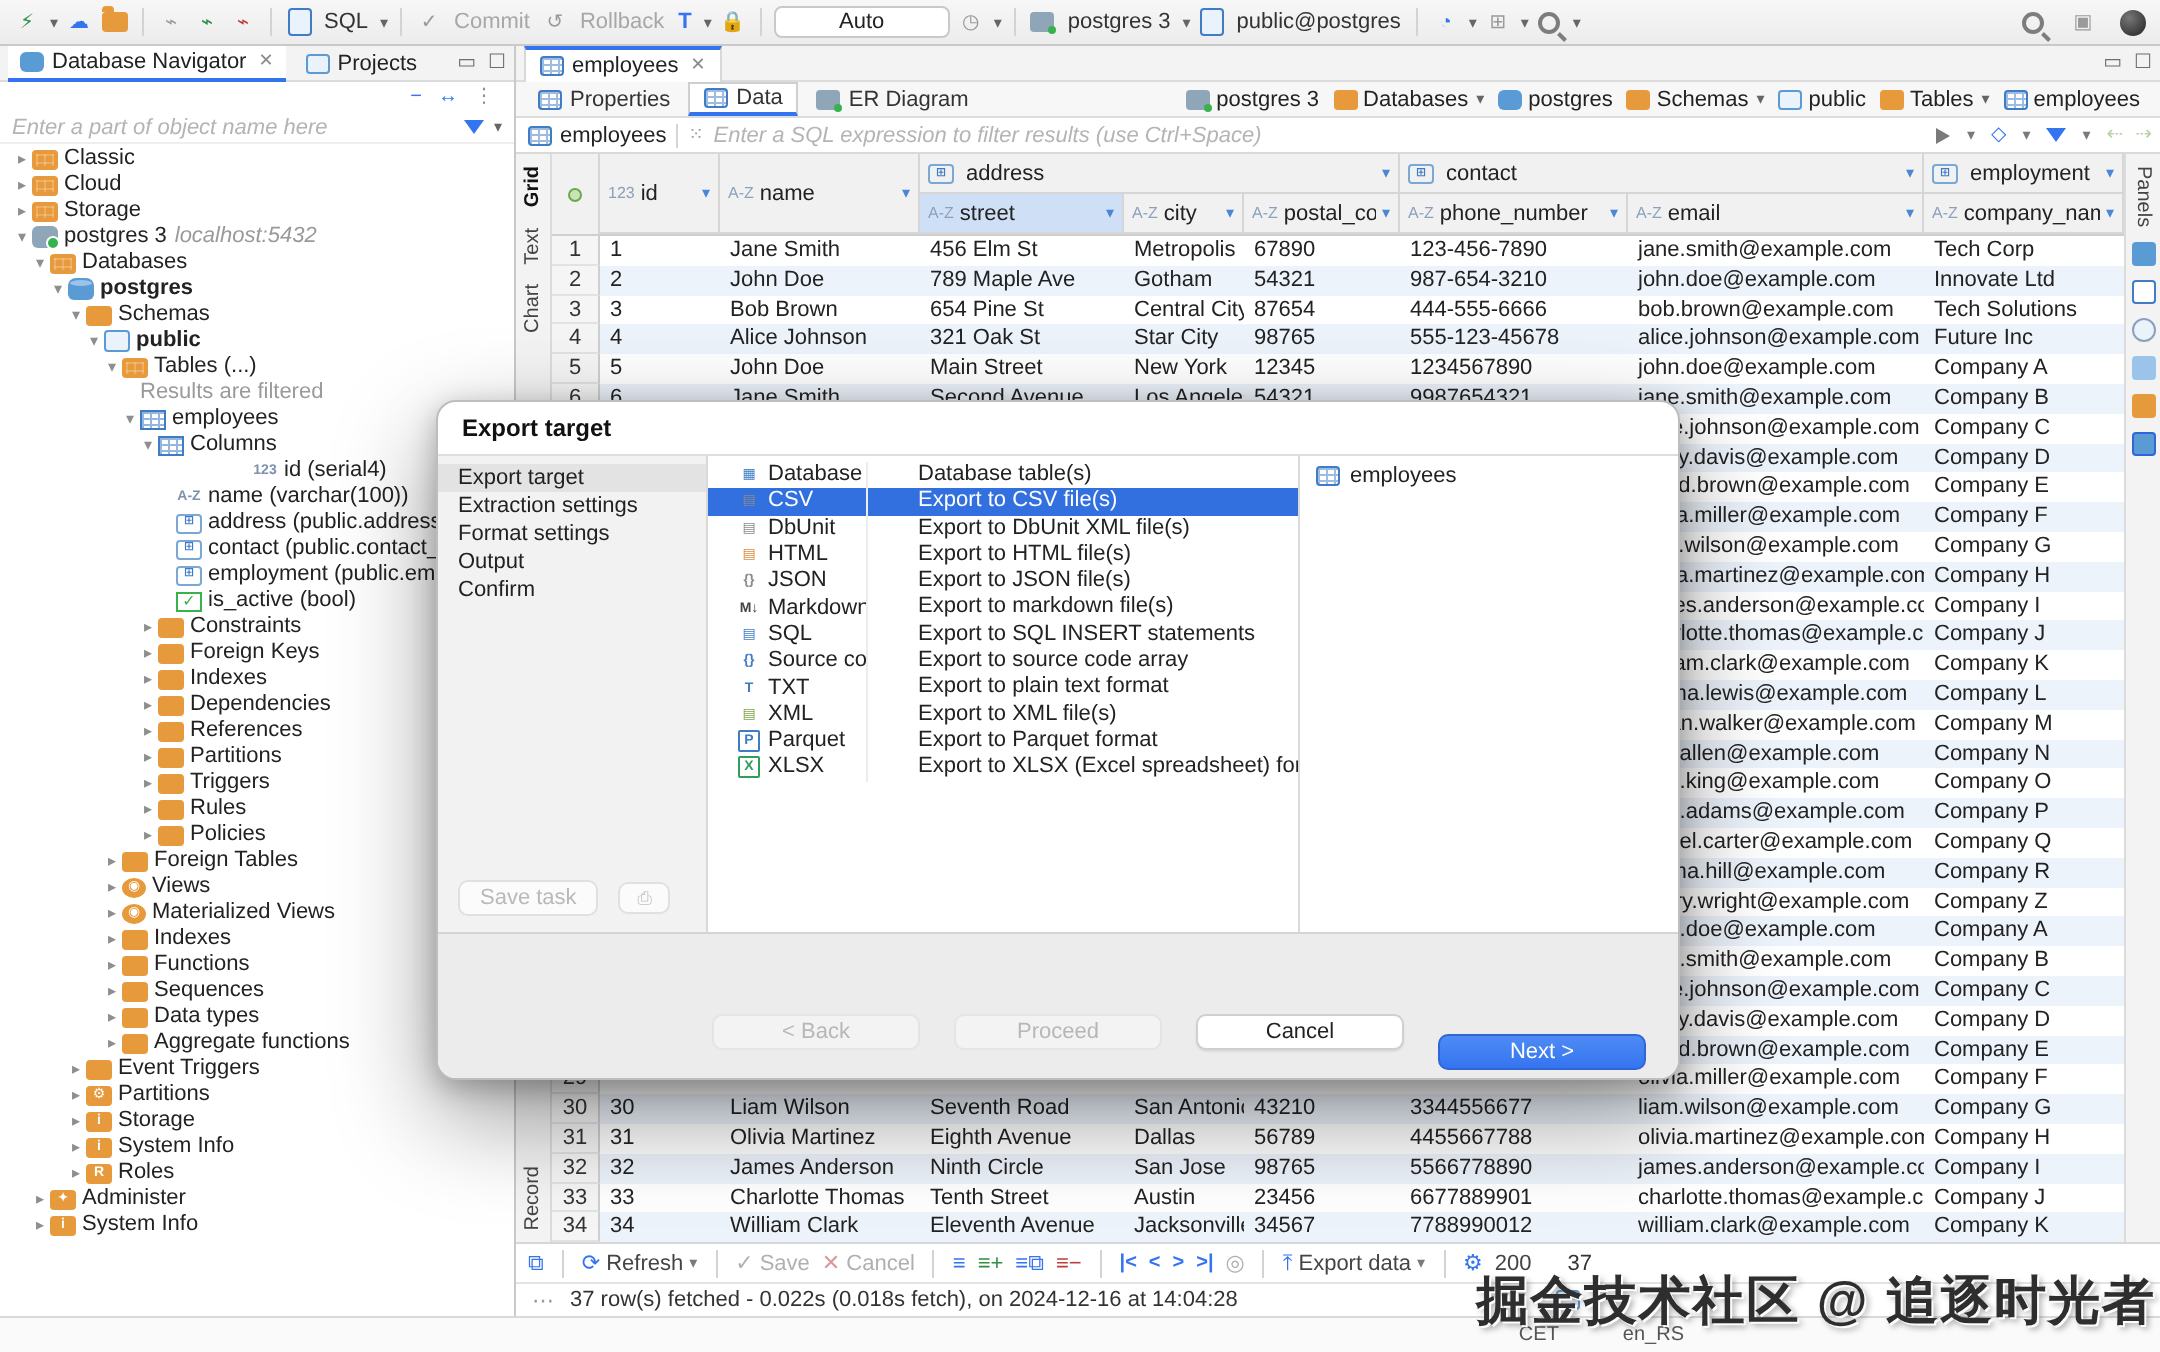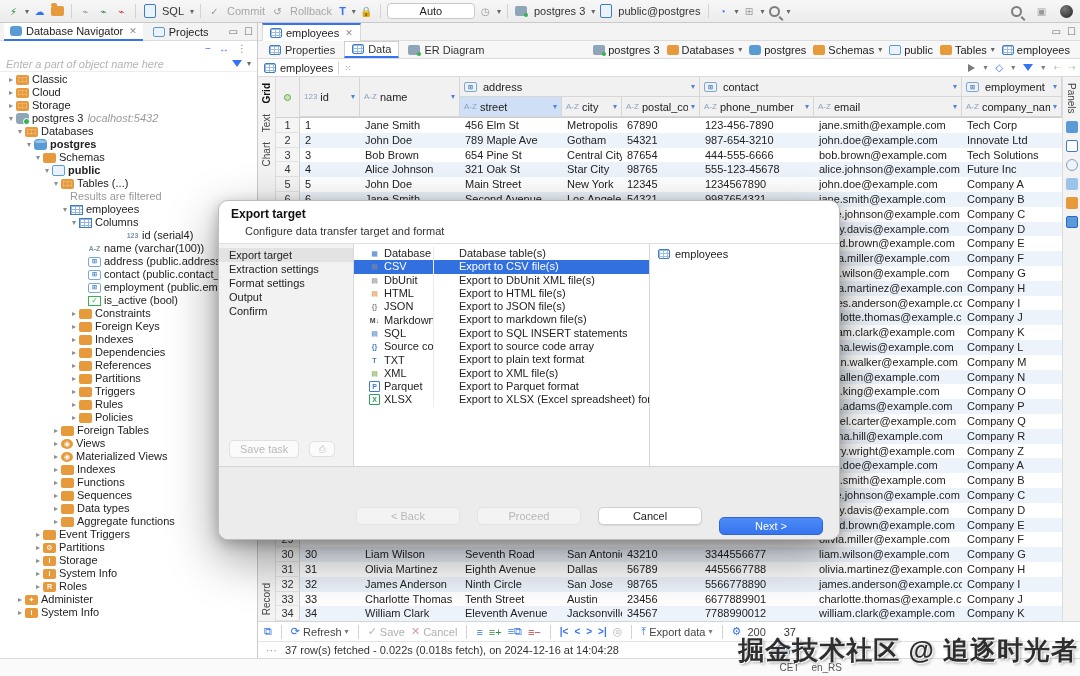--- a/index.html
+++ b/index.html
@@ -119,21 +119,21 @@
   .rowno{background:#f5f5f5;border-right:1px solid #cfcfcf;border-bottom:1px solid #e2e2e2;text-align:center;color:#333;overflow:hidden;}
   .cell{padding:0 5px;overflow:hidden;white-space:nowrap;}
 
   
   .btoolbar{height:20px;border-top:1px solid #d6d6d6;display:flex;align-items:center;gap:6px;padding:0 6px;background:#fff;flex:0 0 auto;}
   .bt{display:flex;align-items:center;gap:3px;color:#444;}
   .bt.dis{color:#b0b0b0;}
   .bnav{color:#3574f0;font-weight:bold;font-size:10px;letter-spacing:0;}
   .gear{color:#3574f0;font-size:11px;}
   .statusline{height:17px;border-top:1px solid #e3e3e3;display:flex;align-items:center;gap:8px;padding:0 8px;color:#333;background:#fff;flex:0 0 auto;}
-  .bottombar{height:18px;border-top:1px solid #d9d9d9;background:#fafafa;display:flex;align-items:center;justify-content:flex-end;color:#555;font-size:10px;gap:12px;padding-right:238px;}
+  .bottombar{height:18px;border-top:1px solid #d9d9d9;background:#fafafa;display:flex;align-items:center;justify-content:flex-end;color:#555;font-size:10px;gap:32px;padding-right:238px;}
 
   
   .dialog{position:absolute;left:218px;top:200px;width:622px;height:340px;background:#fff;border:1px solid #bdbdbd;
           border-radius:10px;box-shadow:0 18px 50px rgba(0,0,0,.4),0 4px 14px rgba(0,0,0,.25);display:flex;flex-direction:column;overflow:hidden;z-index:20;}
   .dtitle{height:20px;background:linear-gradient(#ececec,#e2e2e2);border-bottom:1px solid #cfcfcf;display:flex;align-items:center;position:relative;flex:0 0 auto;}
   .lights{display:flex;gap:7px;position:absolute;left:9px;}
   .light{width:11px;height:11px;border-radius:50%;}
   .dtext{flex:1;text-align:center;font-weight:bold;font-size:12px;color:#3a3a3a;}
   .dhead{padding:6px 12px 6px 12px;border-bottom:1px solid #dedede;flex:0 0 auto;}
   .dh1{font-weight:bold;font-size:12px;color:#111;}
@@ -532,20 +532,21 @@
             </span>
           </div>
       </div>
       <div class="efilter">
         <div class="chip">
           <span class="mini m-grid"></span>
           <span>employees</span>
         </div>
         <div class="vline"></div>
         <span style="color:#9a9a9a;font-size:9px">⁙</span>
+        <span class="ph">Enter a SQL expression to filter results (use Ctrl+Space)</span>
         <div class="icons">
           <span class="play"></span>
           <span class="dcar">▾</span>
           <span class="dmd">◇</span>
             <span class="dcar">▾</span>
           <span class="funnel"></span>
             <span class="dcar">▾</span>
           <span class="garrow">⇠</span>
           <span class="garrow">⇢</span>
         </div>
@@ -1055,21 +1056,20 @@
   </div>
 
   <div class="bottombar">
     <span>CET</span>
     <span>en_RS</span>
   </div>
 
   <div class="dialog">
     <div class="dhead">
       <div class="dh1">Export target</div>
-      <div class="dh2">Configure data transfer target and format</div>
     </div>
     <div class="dbody">
       <div class="dnav" id="dnav">
           <div class="ni sel">Export target</div>
           <div class="ni">Extraction settings</div>
           <div class="ni">Format settings</div>
           <div class="ni">Output</div>
           <div class="ni">Confirm</div>
           <div class="dnavbottom">
             <div class="savetask">Save task</div>

